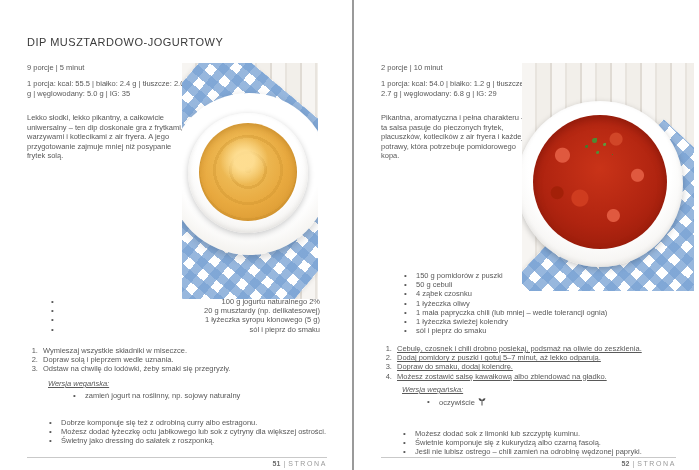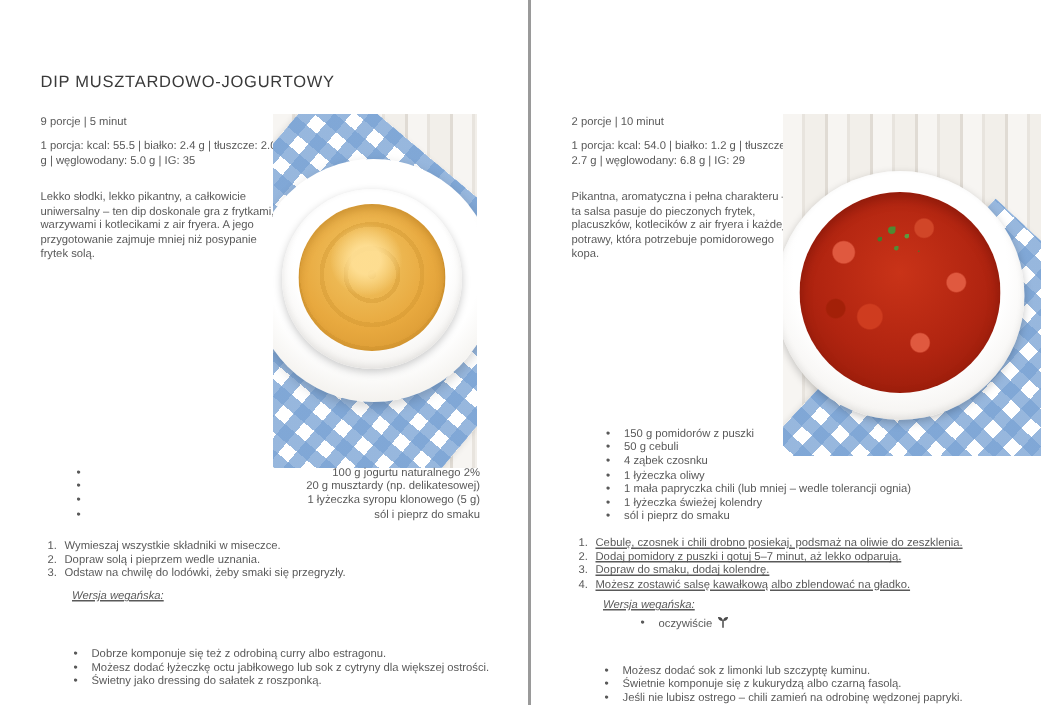--- a/index.html
+++ b/index.html
@@ -1,20 +1,20 @@
 <!DOCTYPE html>
 <html><head>
 <meta charset="utf-8">
 <style>
   html,body{margin:0;padding:0;background:#ffffff;}
   .spread{
     position:relative; width:699px; height:470px; background:#ffffff;
     font-family:"Liberation Sans", sans-serif; color:#595959; overflow:hidden;
   }
-  .page{position:absolute; top:16px; height:422px;}
+  .page{position:absolute; top:3px; height:422px;}
   .page.left{left:0; width:353px;}
   .page.right{left:355px; width:344px;}
   .divider{position:absolute; left:352px; top:0; width:2px; height:470px; background:#9a9a9a;}
 
   .title{position:absolute; font-size:11px; letter-spacing:.5px; color:#3a3a3a; white-space:nowrap;}
   .meta{position:absolute; font-size:7.5px; color:#595959;}
   .nutrition{position:absolute; font-size:7.5px; line-height:10px; color:#595959;}
   .desc{position:absolute; font-size:7.5px; line-height:9.6px; color:#595959; text-align:left;}
 
   
@@ -87,20 +87,23 @@
       <li>sól i pieprz do smaku</li>
     </ul>
 
     <ol class="nlist abs" style="left:27px; top:343px; width:300px;">
       <li>Wymieszaj wszystkie składniki w miseczce.</li>
       <li>Dopraw solą i pieprzem wedle uznania.</li>
       <li>Odstaw na chwilę do lodówki, żeby smaki się przegryzły.</li>
     </ol>
 
     <div class="vegan-heading" style="left:48px; top:376px;">Wersja wegańska:</div>
+    <ul class="blist abs" style="left:72px; top:388px; width:250px;">
+      <li>zamień jogurt na roślinny, np. sojowy naturalny</li>
+    </ul>
 
     <ul class="blist abs" style="left:48px; top:415px; width:285px;">
       <li>Dobrze komponuje się też z odrobiną curry albo estragonu.</li>
       <li>Możesz dodać łyżeczkę octu jabłkowego lub sok z cytryny dla większej ostrości.</li>
       <li>Świetny jako dressing do sałatek z roszponką.</li>
     </ul>
 
     <div class="footer-rule" style="left:27px; top:454px; width:300px;"></div>
     <div class="footer" style="left:27px; top:457px; width:300px;">
       <span class="num">51</span><span class="sep">|</span><span class="lbl">STRONA</span>

